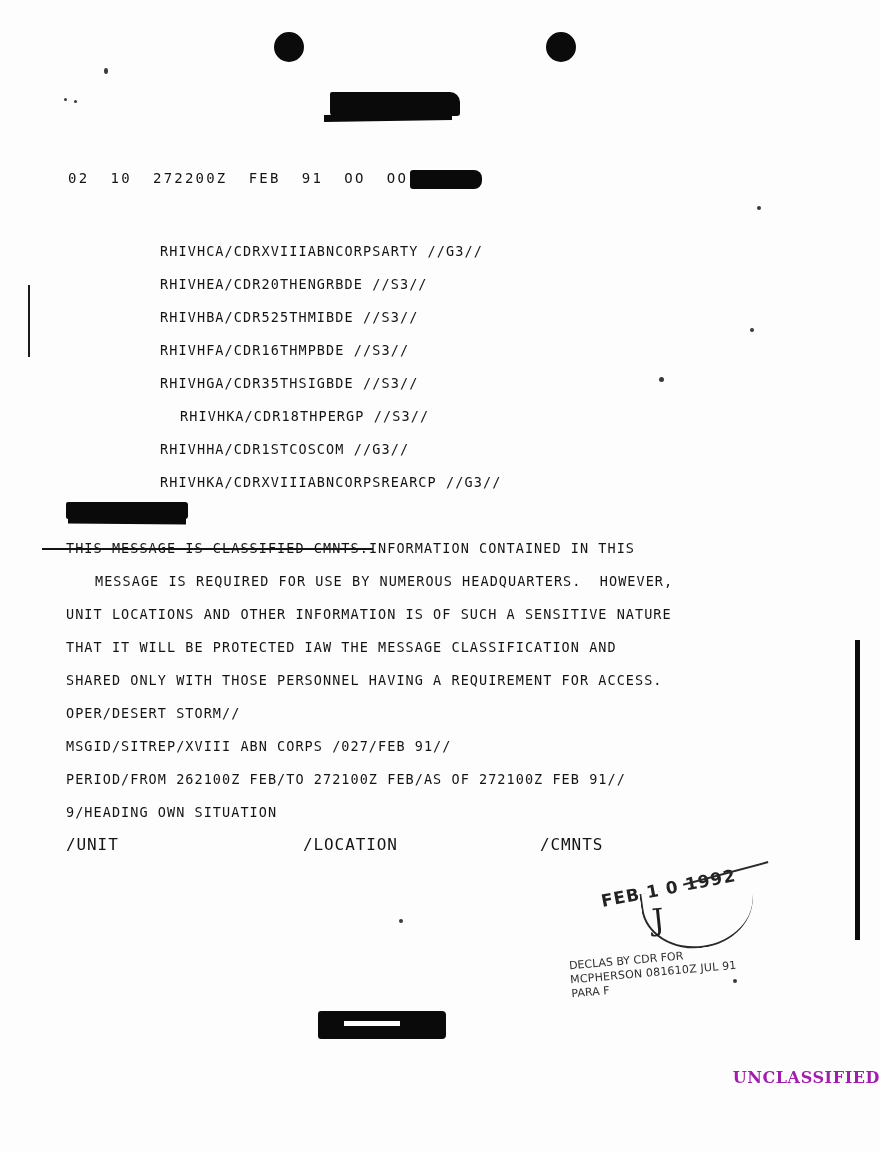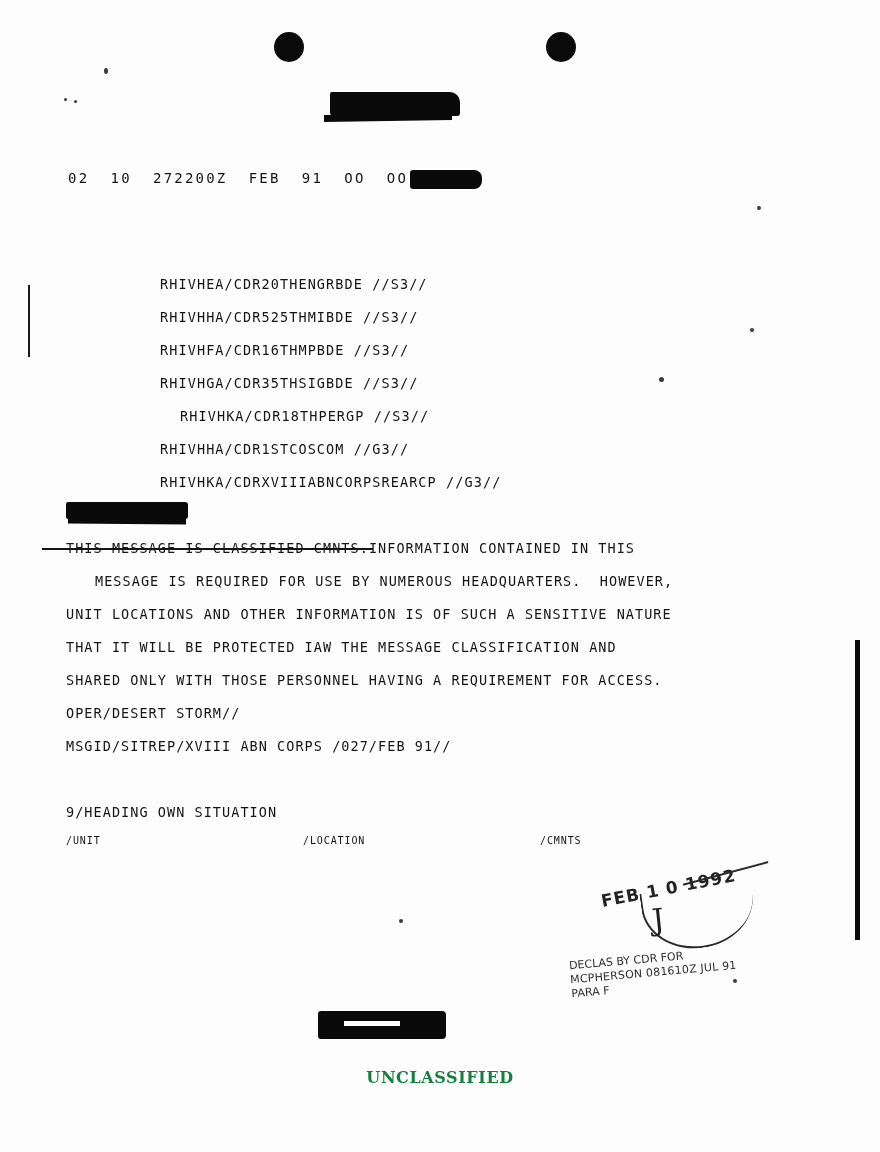--- a/index.html
+++ b/index.html
@@ -90,21 +90,21 @@
     position: absolute;
     left: 855px; top: 640px;
     width: 5px; height: 300px;
     background: #0b0b0b;
   }
 
   
   .mono {
     position: absolute;
     font-family: "DejaVu Sans Mono", monospace;
-    font-size: 10px;
+    font-size: 16px;
     letter-spacing: 0.9px;
     white-space: pre;
     color: #141414;
   }
   .header-line { left: 68px; top: 170px; font-size: 14px; letter-spacing: 2.2px; }
 
   .addr { left: 160px; font-size: 13.5px; letter-spacing: 1.1px; }
 
   .body-line { left: 66px; font-size: 13.5px; letter-spacing: 1.05px; }
 
@@ -170,26 +170,26 @@
     font-size: 11px;
     line-height: 1.25;
     transform: rotate(-5deg);
     color: #2e2e2e;
   }
   .stamp-note .l2 { letter-spacing: 0.2px; }
 
   .footer-class {
     position: absolute;
     left: 0; right: 0; top: 1068px;
-    text-align: center;
+    text-align: right;
     font-family: "DejaVu Serif", serif;
     font-weight: bold;
     font-size: 16px;
     letter-spacing: 0.6px;
-    color: #15803d;
+    color: #a21caf;
   }
 </style>
 </head>
 <body>
 
 <div class="page">
 
   <div class="punch-hole left"></div>
   <div class="punch-hole right"></div>
 
@@ -202,38 +202,40 @@
   <div class="speck" style="left:399px; top:919px; width:4px; height:4px;"></div>
   <div class="speck" style="left:733px; top:979px; width:4px; height:4px;"></div>
   <div class="edge-bar-left"></div>
   <div class="edge-bar-right"></div>
 
   <div class="redaction redact-top"></div>
 
   <div class="mono header-line">02  10  272200Z  FEB  91  OO  OO</div>
   <div class="redaction redact-header-line"></div>
 
+  <div class="mono addr" style="top:243px;">RHIVHCA/CDRXVIIIABNCORPSARTY //G3//</div>
   <div class="mono addr" style="top:276px;">RHIVHEA/CDR20THENGRBDE //S3//</div>
-  <div class="mono addr" style="top:309px;">RHIVHHA/CDR525THMIBDE //S3//</div>
+  <div class="mono addr" style="top:309px;">RHIVHBA/CDR525THMIBDE //S3//</div>
   <div class="mono addr" style="top:342px;">RHIVHFA/CDR16THMPBDE //S3//</div>
   <div class="mono addr" style="top:375px;">RHIVHGA/CDR35THSIGBDE //S3//</div>
   <div class="mono addr" style="top:408px;margin-left:20px;">RHIVHKA/CDR18THPERGP //S3//</div>
   <div class="mono addr" style="top:441px;">RHIVHHA/CDR1STCOSCOM //G3//</div>
   <div class="mono addr" style="top:474px;">RHIVHKA/CDRXVIIIABNCORPSREARCP //G3//</div>
 
   <div class="redaction redact-mid"></div>
 
   <div class="mono body-line" style="top:540px;"><span class="strike">THIS MESSAGE IS CLASSIFIED CMNTS.</span><span>INFORMATION CONTAINED IN THIS</span></div>
 
   <div class="mono body-line" style="top:573px;padding-left:29px;">MESSAGE IS REQUIRED FOR USE BY NUMEROUS HEADQUARTERS.  HOWEVER,</div>
   <div class="mono body-line" style="top:606px;">UNIT LOCATIONS AND OTHER INFORMATION IS OF SUCH A SENSITIVE NATURE</div>
   <div class="mono body-line" style="top:639px;">THAT IT WILL BE PROTECTED IAW THE MESSAGE CLASSIFICATION AND</div>
   <div class="mono body-line" style="top:672px;">SHARED ONLY WITH THOSE PERSONNEL HAVING A REQUIREMENT FOR ACCESS.</div>
   <div class="mono body-line" style="top:705px;">OPER/DESERT STORM//</div>
   <div class="mono body-line" style="top:738px;">MSGID/SITREP/XVIII ABN CORPS /027/FEB 91//</div>
+  <div class="mono body-line" style="top:771px;">PERIOD/FROM 262100Z FEB/TO 272100Z FEB/AS OF 272100Z FEB 91//</div>
   <div class="mono body-line" style="top:804px;">9/HEADING OWN SITUATION</div>
 
   <div class="mono" style="left:66px; top:835px;">/UNIT</div>
   <div class="mono" style="left:303px; top:835px;">/LOCATION</div>
   <div class="mono" style="left:540px; top:835px;">/CMNTS</div>
 
   <div class="stamp">
     <div class="stamp-date">FEB 1 0 1992</div>
     <div class="stamp-tail"></div>
     <div class="stamp-swoop"></div>

